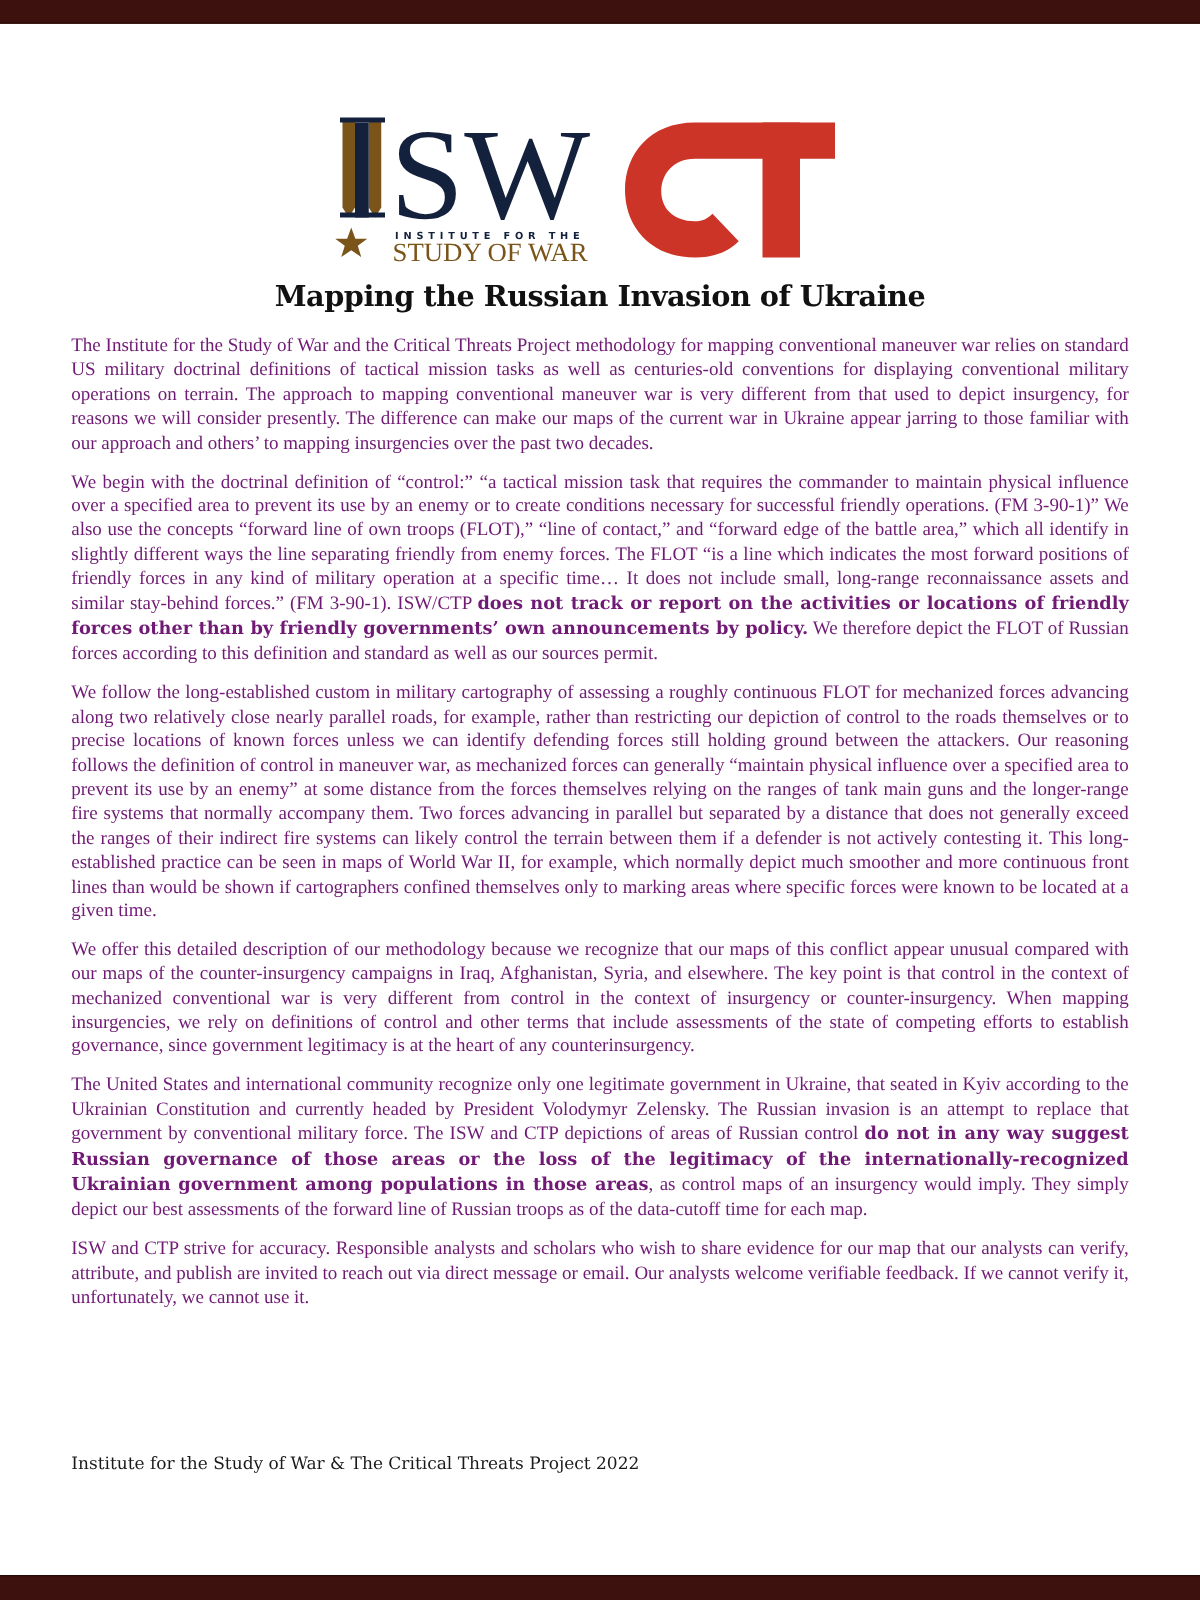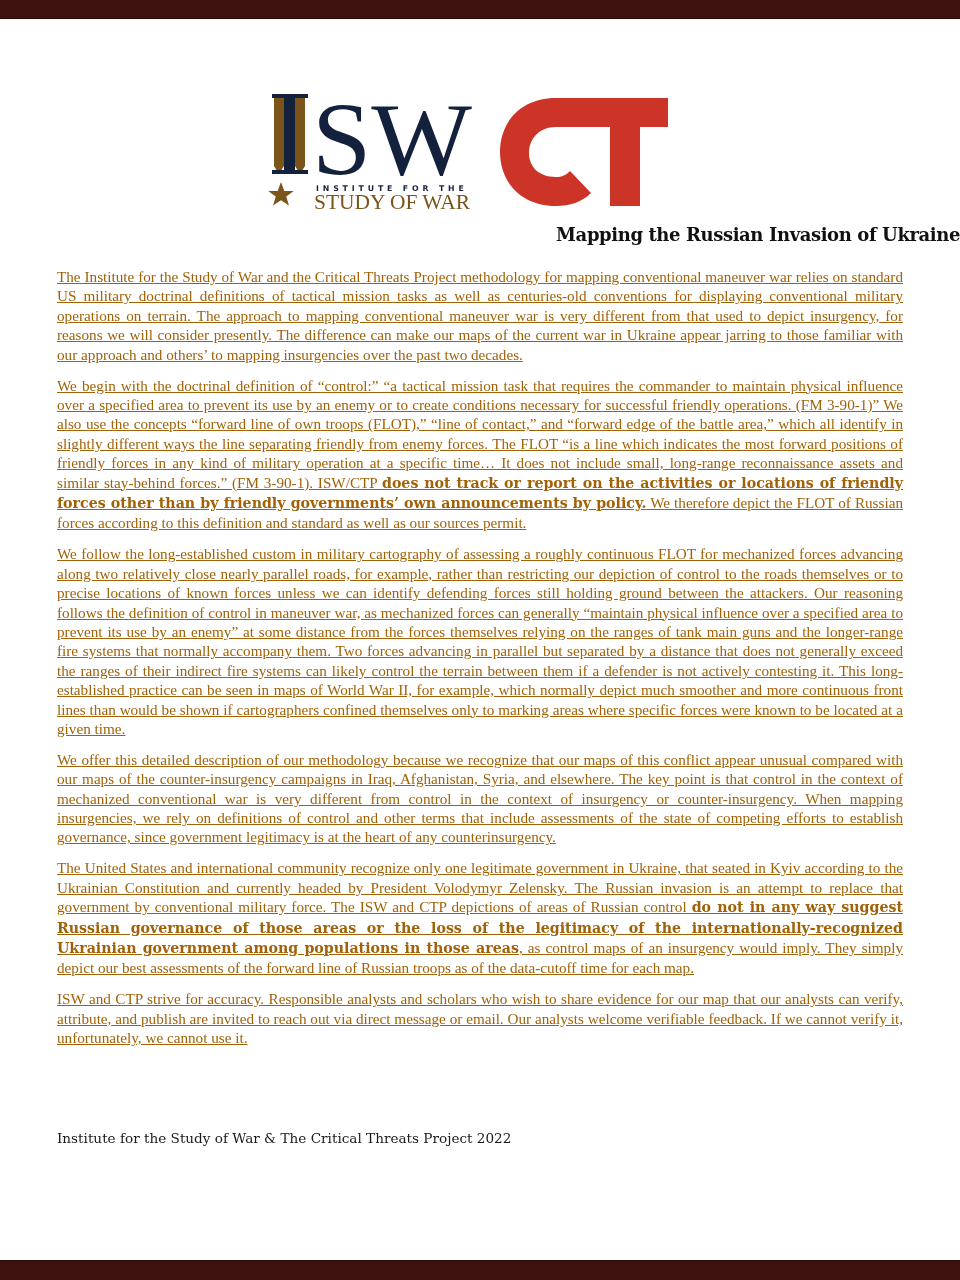--- a/index.html
+++ b/index.html
@@ -10,35 +10,35 @@
   }
   .band { position: absolute; left: 0; width: 960px; background: #3d120e; }
   .band.top { top: 0; height: 18px; border-bottom: 1px solid #2a0806; }
   .band.bottom { bottom: 0; height: 19px; border-top: 1px solid #2a0806; }
 
   .logos { position: absolute; top: 90px; left: 268px; width: 410px; height: 125px; }
   .isw-logo { position: absolute; left: 0; top: 0; width: 210px; height: 122px; }
   .ct-logo { position: absolute; left: 230px; top: 6px; width: 175px; height: 112px; }
 
   .title {
-    position: absolute; top: 224px; left: 0; width: 960px; text-align: right;
+    position: absolute; top: 224px; left: 0; width: 960px; text-align: center;
     font-family: "DejaVu Serif", "Liberation Serif", serif;
-    font-weight: bold; font-size: 18px; letter-spacing: -0.4px; color: #111;
+    font-weight: bold; font-size: 23px; letter-spacing: -0.4px; color: #111;
     margin: 0;
   }
 
   .body-text {
     position: absolute; top: 267px; left: 57px; width: 846px;
     font-family: "Liberation Serif", "DejaVu Serif", serif;
-    font-size: 15.2px; line-height: 19.4px; text-align: justify; color: #a16207; text-decoration: underline;
+    font-size: 15.2px; line-height: 19.4px; text-align: justify; color: #701a75;
   }
   .body-text p { margin: 0 0 11.5px 0; }
   .body-text b { font-family: "DejaVu Serif", "Liberation Serif", serif; font-size: 14.2px; font-weight: bold; }
   .footer-line {
-    position: absolute; top: 1130px; left: 57px;
+    position: absolute; top: 1163px; left: 57px;
     font-family: "DejaVu Serif", "Liberation Serif", serif;
     font-size: 13.6px; color: #1a1a1a;
   }
 </style>
 </head>
 <body>
 
 <div class="band top"></div>
 
 <div class="logos">

